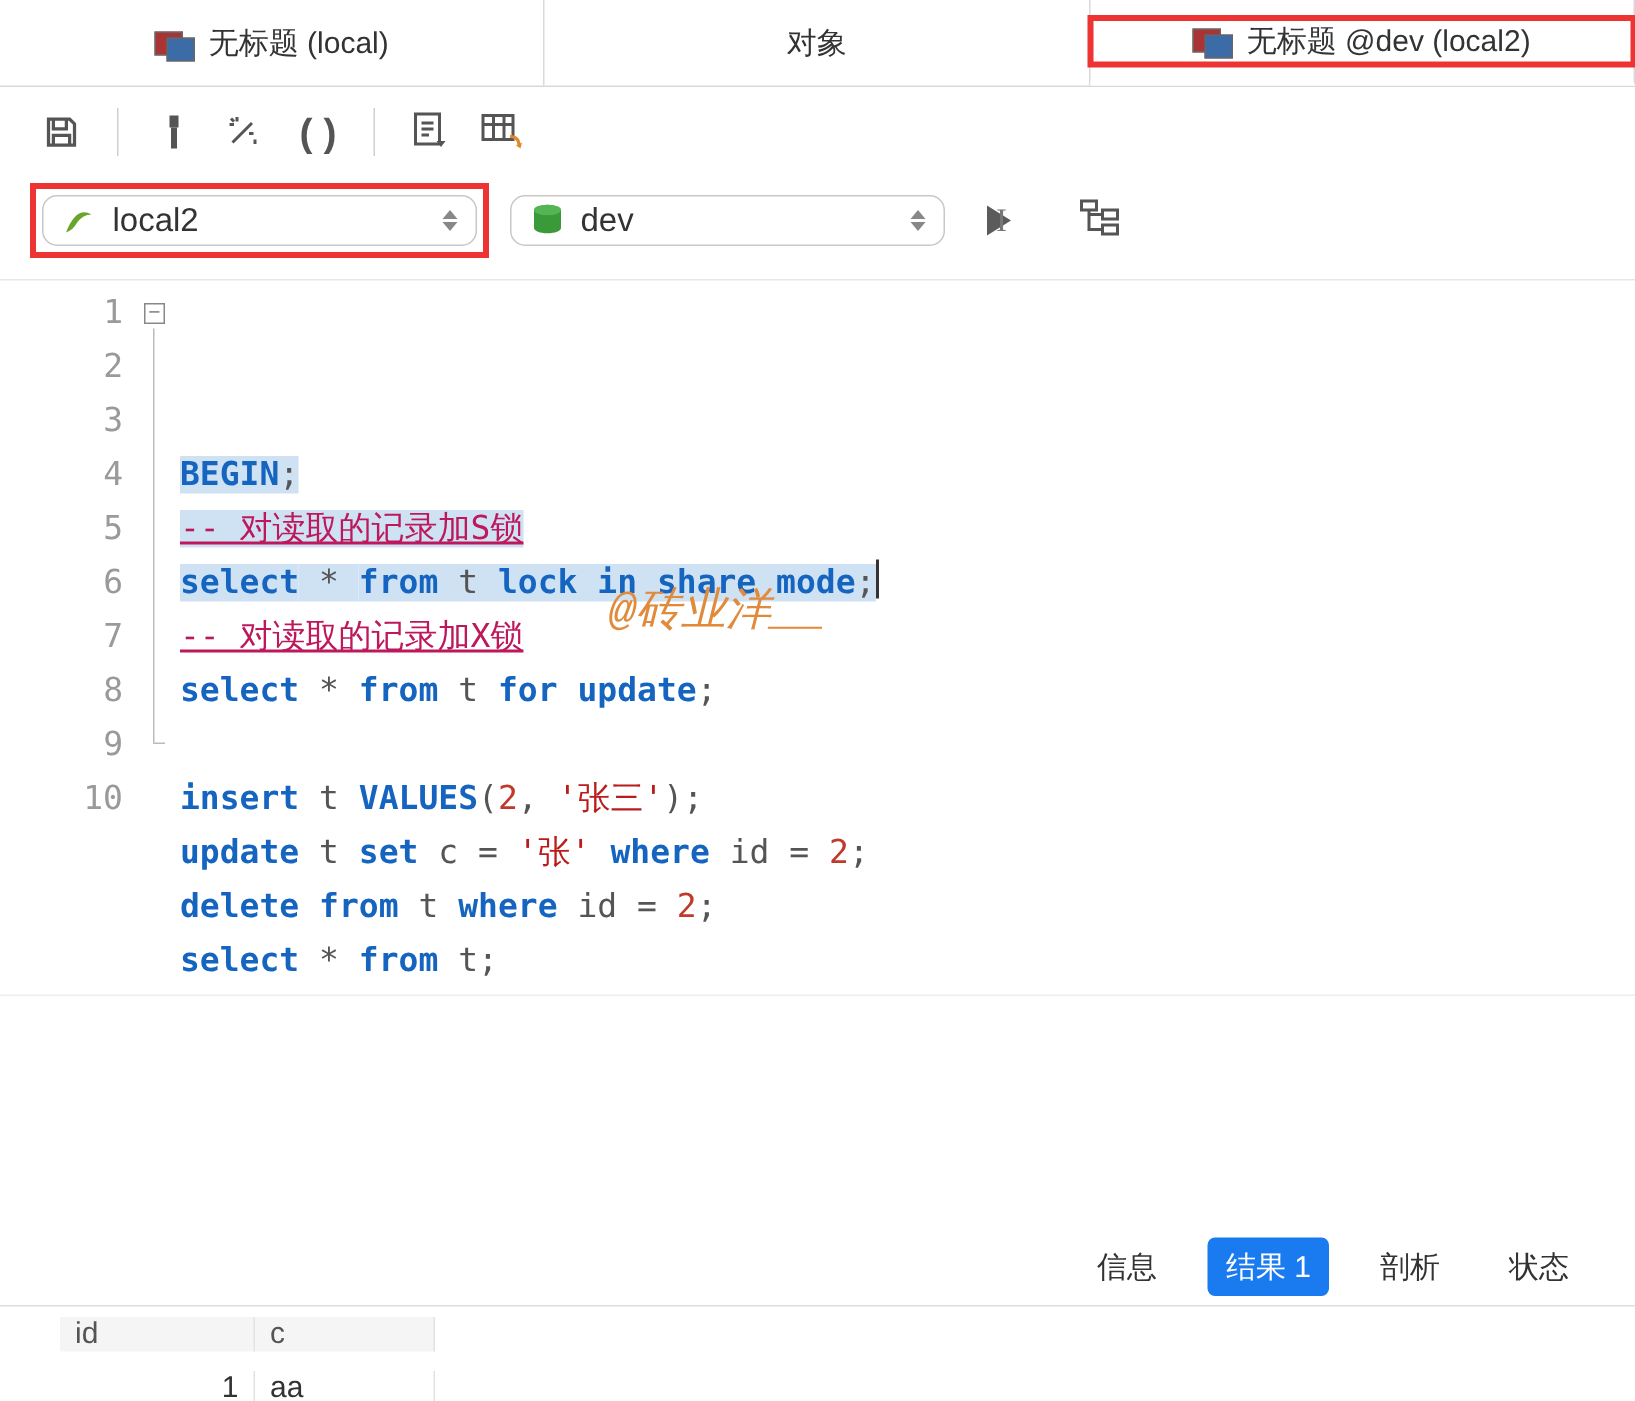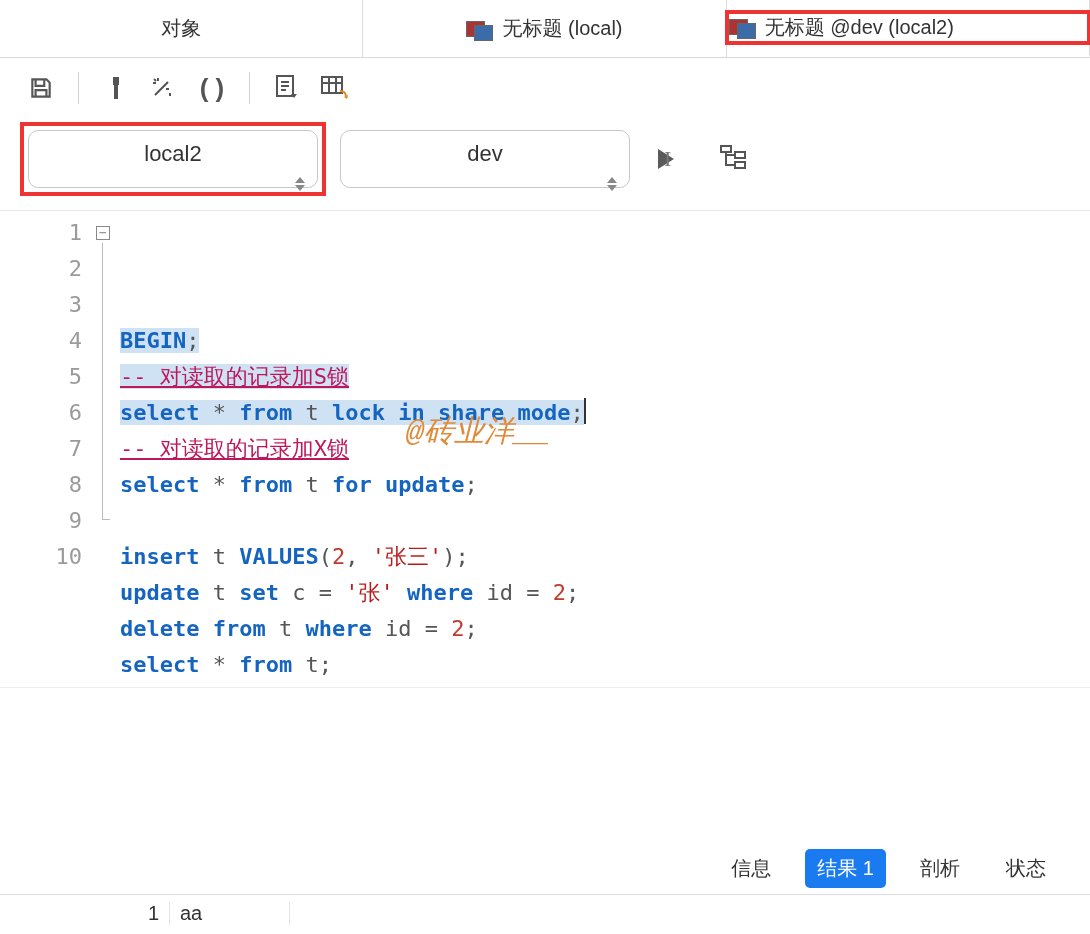--- a/index.html
+++ b/index.html
@@ -11,35 +11,35 @@
     background: #fff;
     width: 1090px;
   }
   
   .tabs { display:flex; height:58px; border-bottom:1px solid #d9d9d9; }
   .tab {
     flex:1; display:flex; align-items:center; justify-content:center;
     border-right:1px solid #d9d9d9; gap:8px; font-size:20px;
   }
   .tab.active { border-bottom:3px solid #fff; position:relative; }
-  .tab-border { flex:1; border:4px solid #e33; margin:-2px; display:flex; align-items:center; gap:8px; }
+  .tab-border { flex:1; border:4px solid #e33; margin:-2px; display:flex; align-items:center; justify-content:center; gap:8px; }
   .tabicon { width:28px; height:20px; position:relative; }
   .tabicon::before{ content:""; position:absolute; left:0; top:2px; width:17px; height:14px; background:#a33; border:1px solid #666;}
   .tabicon::after{ content:""; position:absolute; left:8px; top:6px; width:17px; height:14px; background:#3b6ca8; border:1px solid #666;}
   
   .toolbar { display:flex; align-items:center; height:60px; padding:0 20px; gap:6px; }
   .tbtn { width:42px; height:42px; display:flex; align-items:center; justify-content:center; color:#555;}
   .vsep { width:1px; height:32px; background:#d0d0d0; margin:0 10px;}
   
   .selrow { display:flex; align-items:center; padding:4px 20px 14px 20px; gap:14px;}
   .selbox { border:4px solid #e33; padding:4px; }
   .sel {
-    display:flex; align-items:center; gap:10px; height:58px;
+    display:flex; align-items:center; gap:10px; height:34px;
     border:1px solid #c8c8c8; border-radius:10px; padding:0 12px; font-size:22px;
-    background:#fff; min-width:280px; position:relative;flex-direction:column;
+    background:#fff; min-width:280px; position:relative;
   }
   .sel .knob { margin-left:auto; display:flex; flex-direction:column; gap:2px;}
   .sel .knob::before{content:"";width:0;height:0;border-left:5px solid transparent;border-right:5px solid transparent;border-bottom:6px solid #888;}
   .sel .knob::after{content:"";width:0;height:0;border-left:5px solid transparent;border-right:5px solid transparent;border-top:6px solid #888;}
   .runbtns { display:flex; align-items:center; gap:24px; margin-left:14px;}
   .play { width:0;height:0;border-top:10px solid transparent;border-bottom:10px solid transparent;border-left:16px solid #5b5b5b;}
   .cursor-i { font-family:serif; font-size:22px; color:#777; margin-left:-10px;}
   .stop { width:20px;height:20px; background:#c9c9c9;}
   
   .editor { display:flex; border-top:1px solid #e7e7e7; font-family:"Menlo","Consolas",monospace; font-size:22px; line-height:36px;}
@@ -70,25 +70,25 @@
   .c-blank{width:40px;}
   .c-id{width:130px;}
   .c-c{width:120px;}
   .c-id.data{text-align:right;}
 </style>
 </head>
 <body>
 
 <div class="tabs">
   <div class="tab">
-    <span>对象</span>
-  </div>
-  <div class="tab">
     <span class="tabicon"></span>
     <span>无标题 (local)</span>
+  </div>
+  <div class="tab">
+    <span>对象</span>
   </div>
   <div class="tab active">
     <div class="tab-border">
       <span class="tabicon"></span>
       <span>无标题 @dev (local2)</span>
     </div>
   </div>
 </div>
 
 <div class="toolbar">
@@ -192,20 +192,25 @@
 <div class="spacer"></div>
 
 <div class="restabs">
   <div class="restab">信息</div>
   <div class="restab active">结果 1</div>
   <div class="restab">剖析</div>
   <div class="restab">状态</div>
 </div>
 
 <div class="grid" style="position:relative;">
+  <div class="grow ghead">
+    <div class="cell c-blank"></div>
+    <div class="cell c-id">id</div>
+    <div class="cell c-c">c</div>
+  </div>
   <div id="gridbody">
       <div class="grow">
         <div class="cell c-blank"></div>
         <div class="cell c-id data">1</div>
         <div class="cell c-c">aa</div>
       </div>
     </div>
 
 </div>
 

